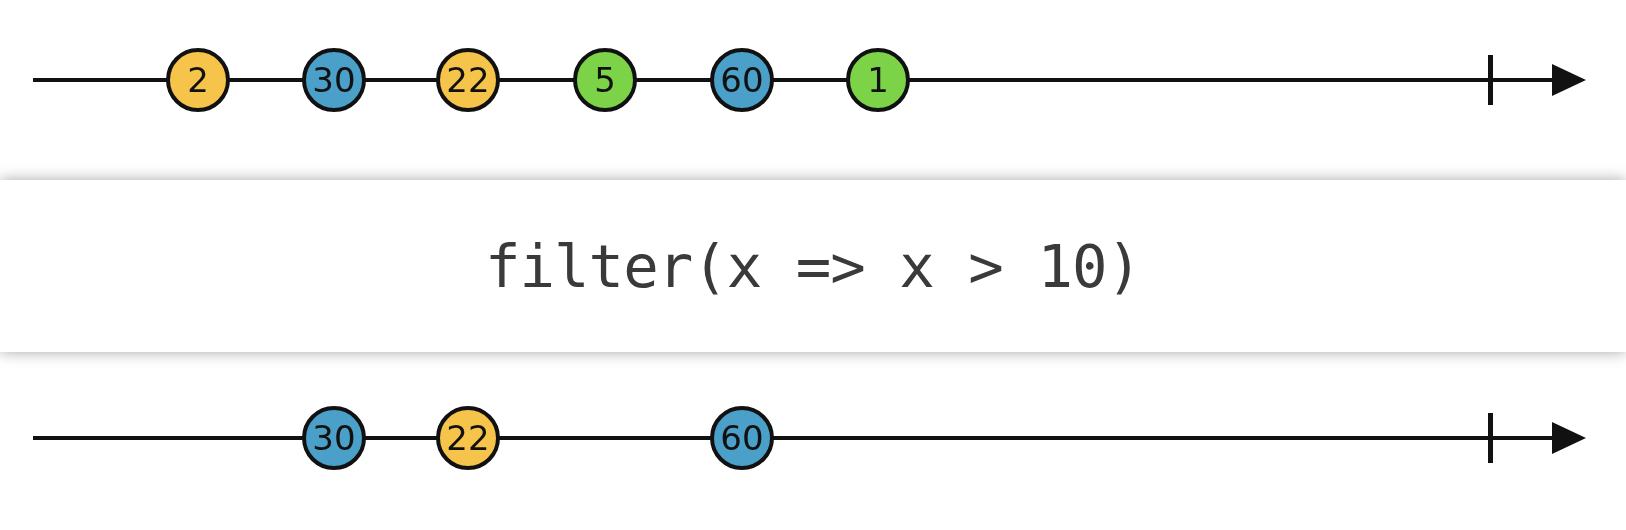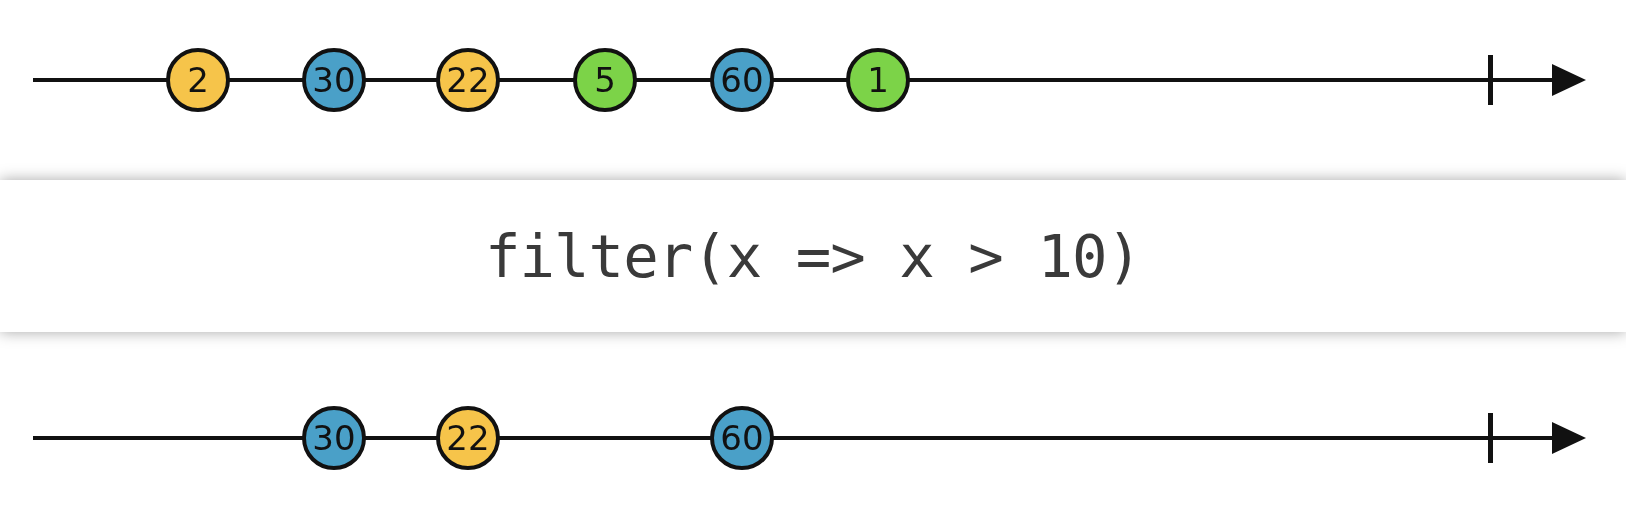--- a/index.html
+++ b/index.html
@@ -68,21 +68,21 @@
     line-height: 1;
     color: #111111;
     box-sizing: content-box;
   }
   
   .operator-card {
     position: absolute;
     left: 0;
     top: 180px;
     width: 1626px;
-    height: 152px;
+    height: 172px;
     background: #ffffff;
     z-index: 3;
     box-shadow: 0 0 14px rgba(0, 0, 0, 0.35);
     display: flex;
     align-items: center;
     justify-content: center;
   }
   .operator-code {
     font-family: "DejaVu Sans Mono", monospace;
     font-size: 59px;

